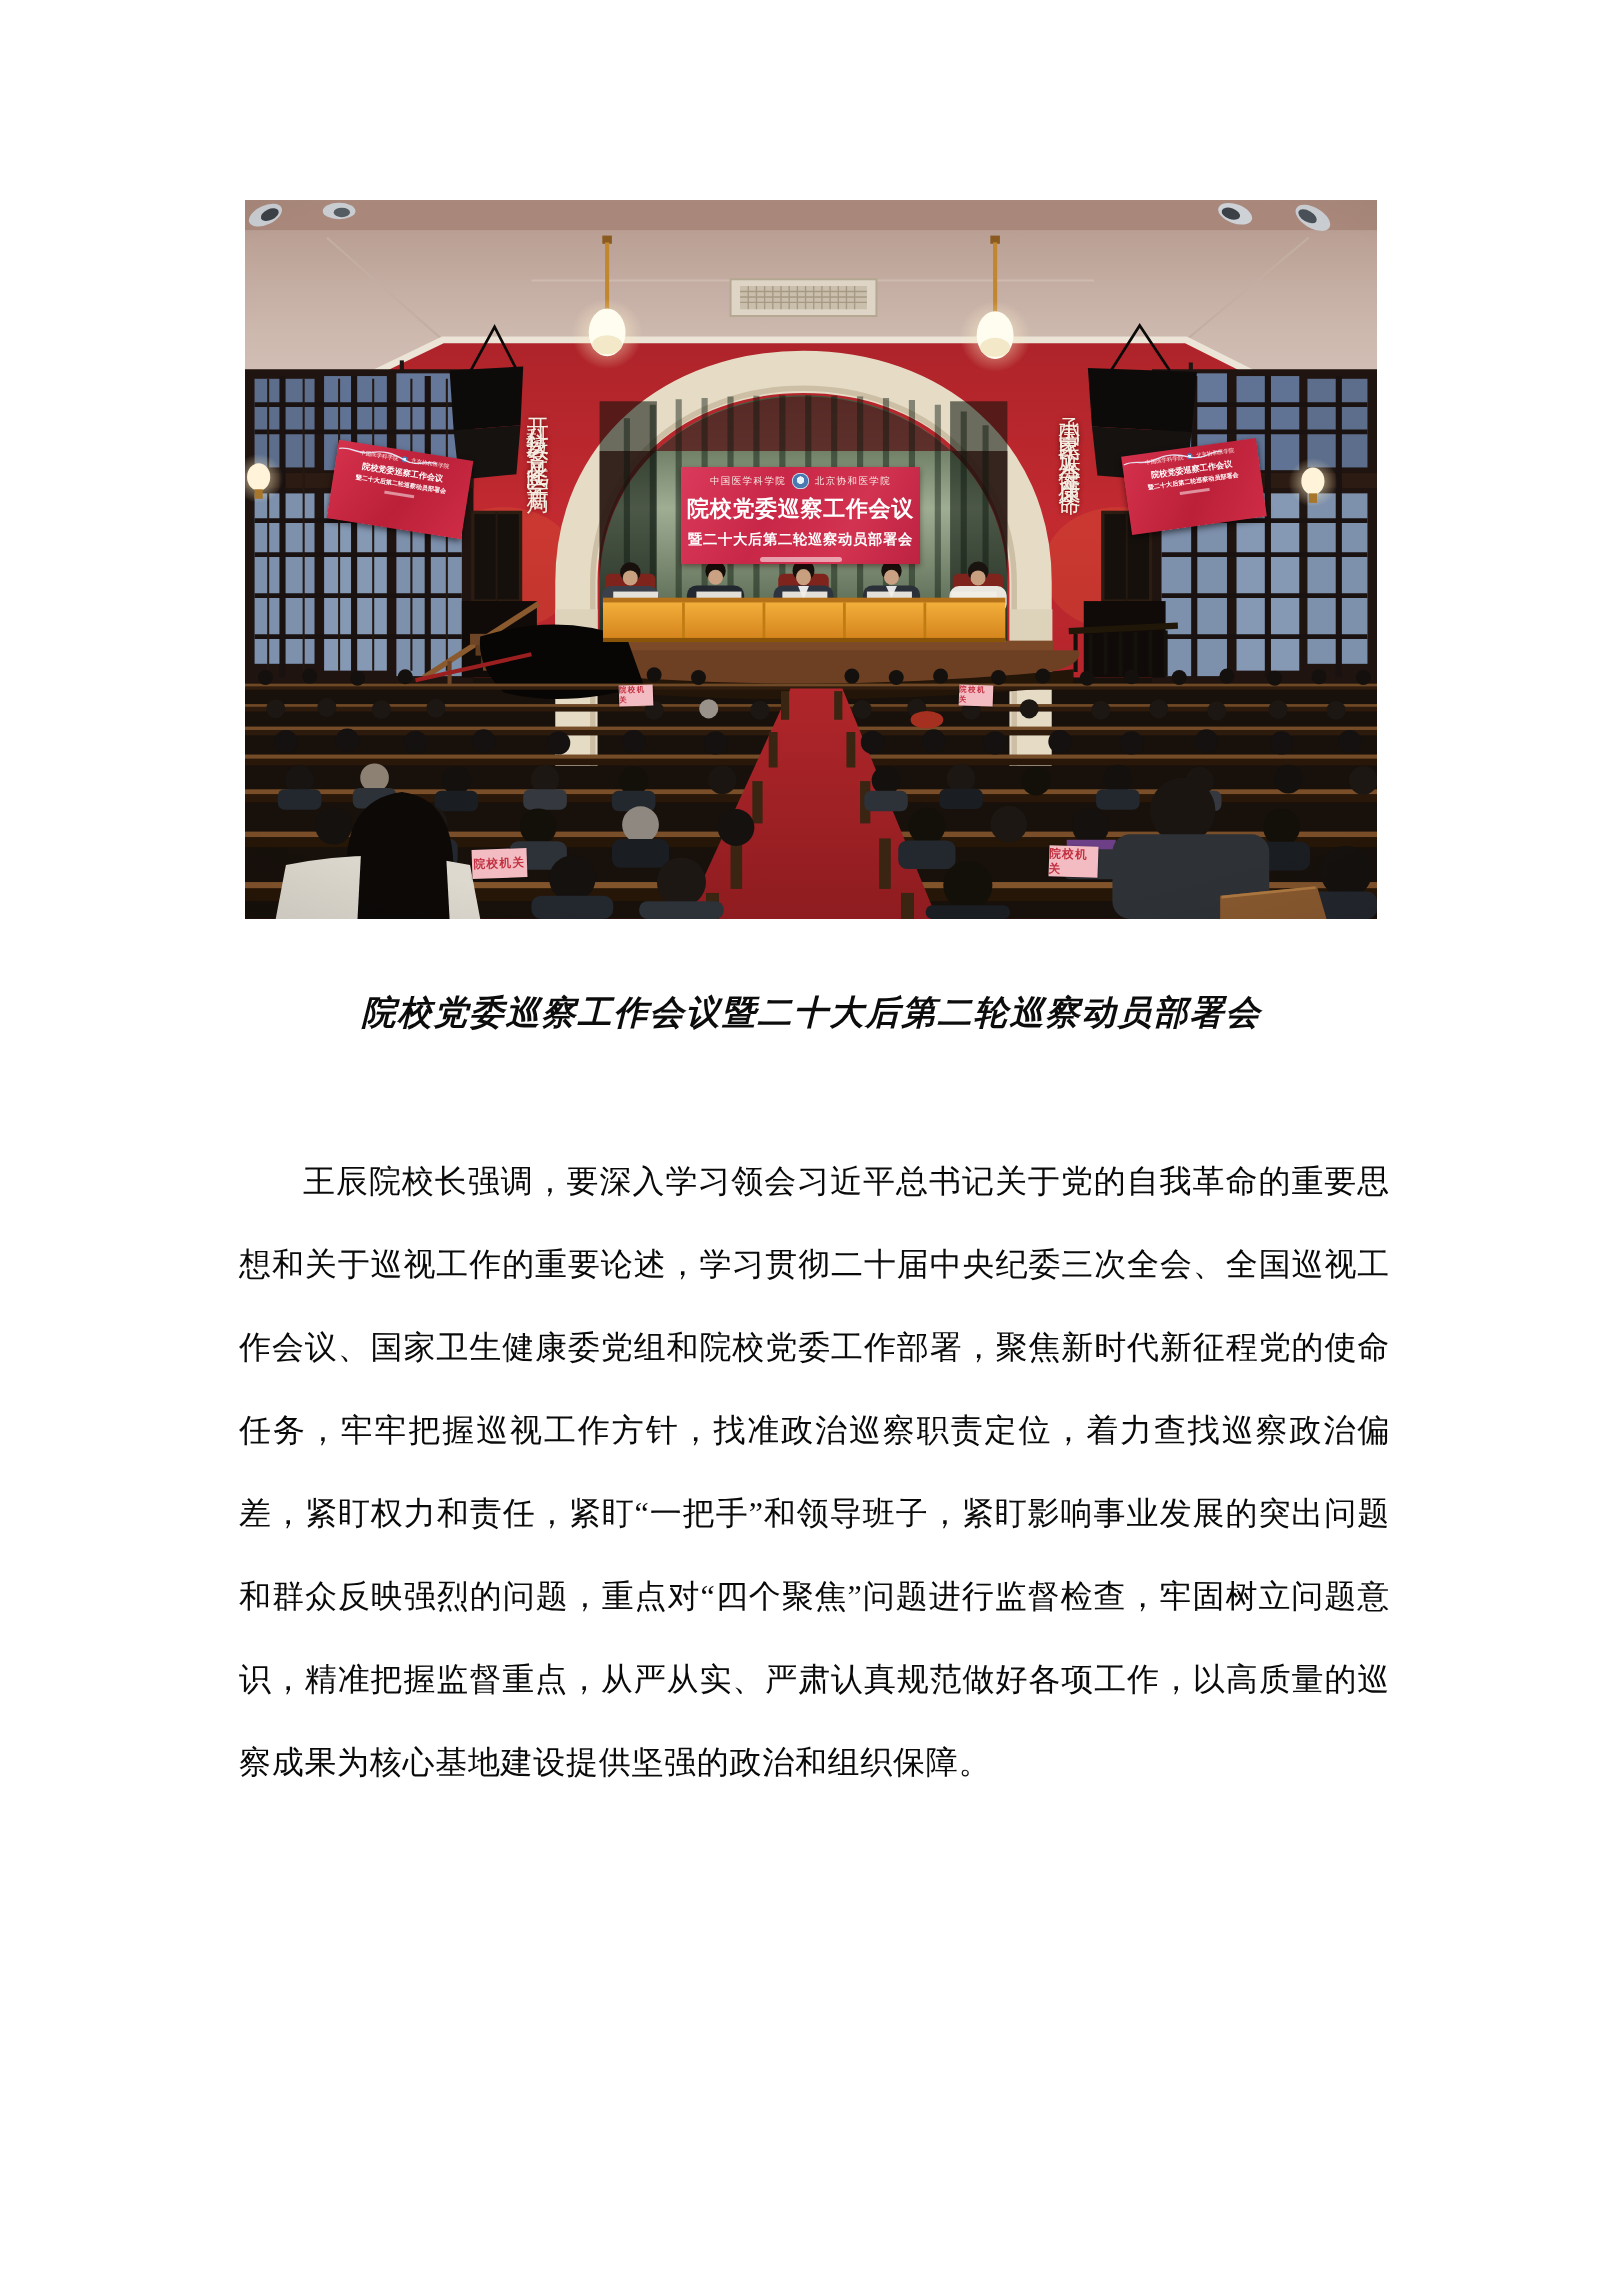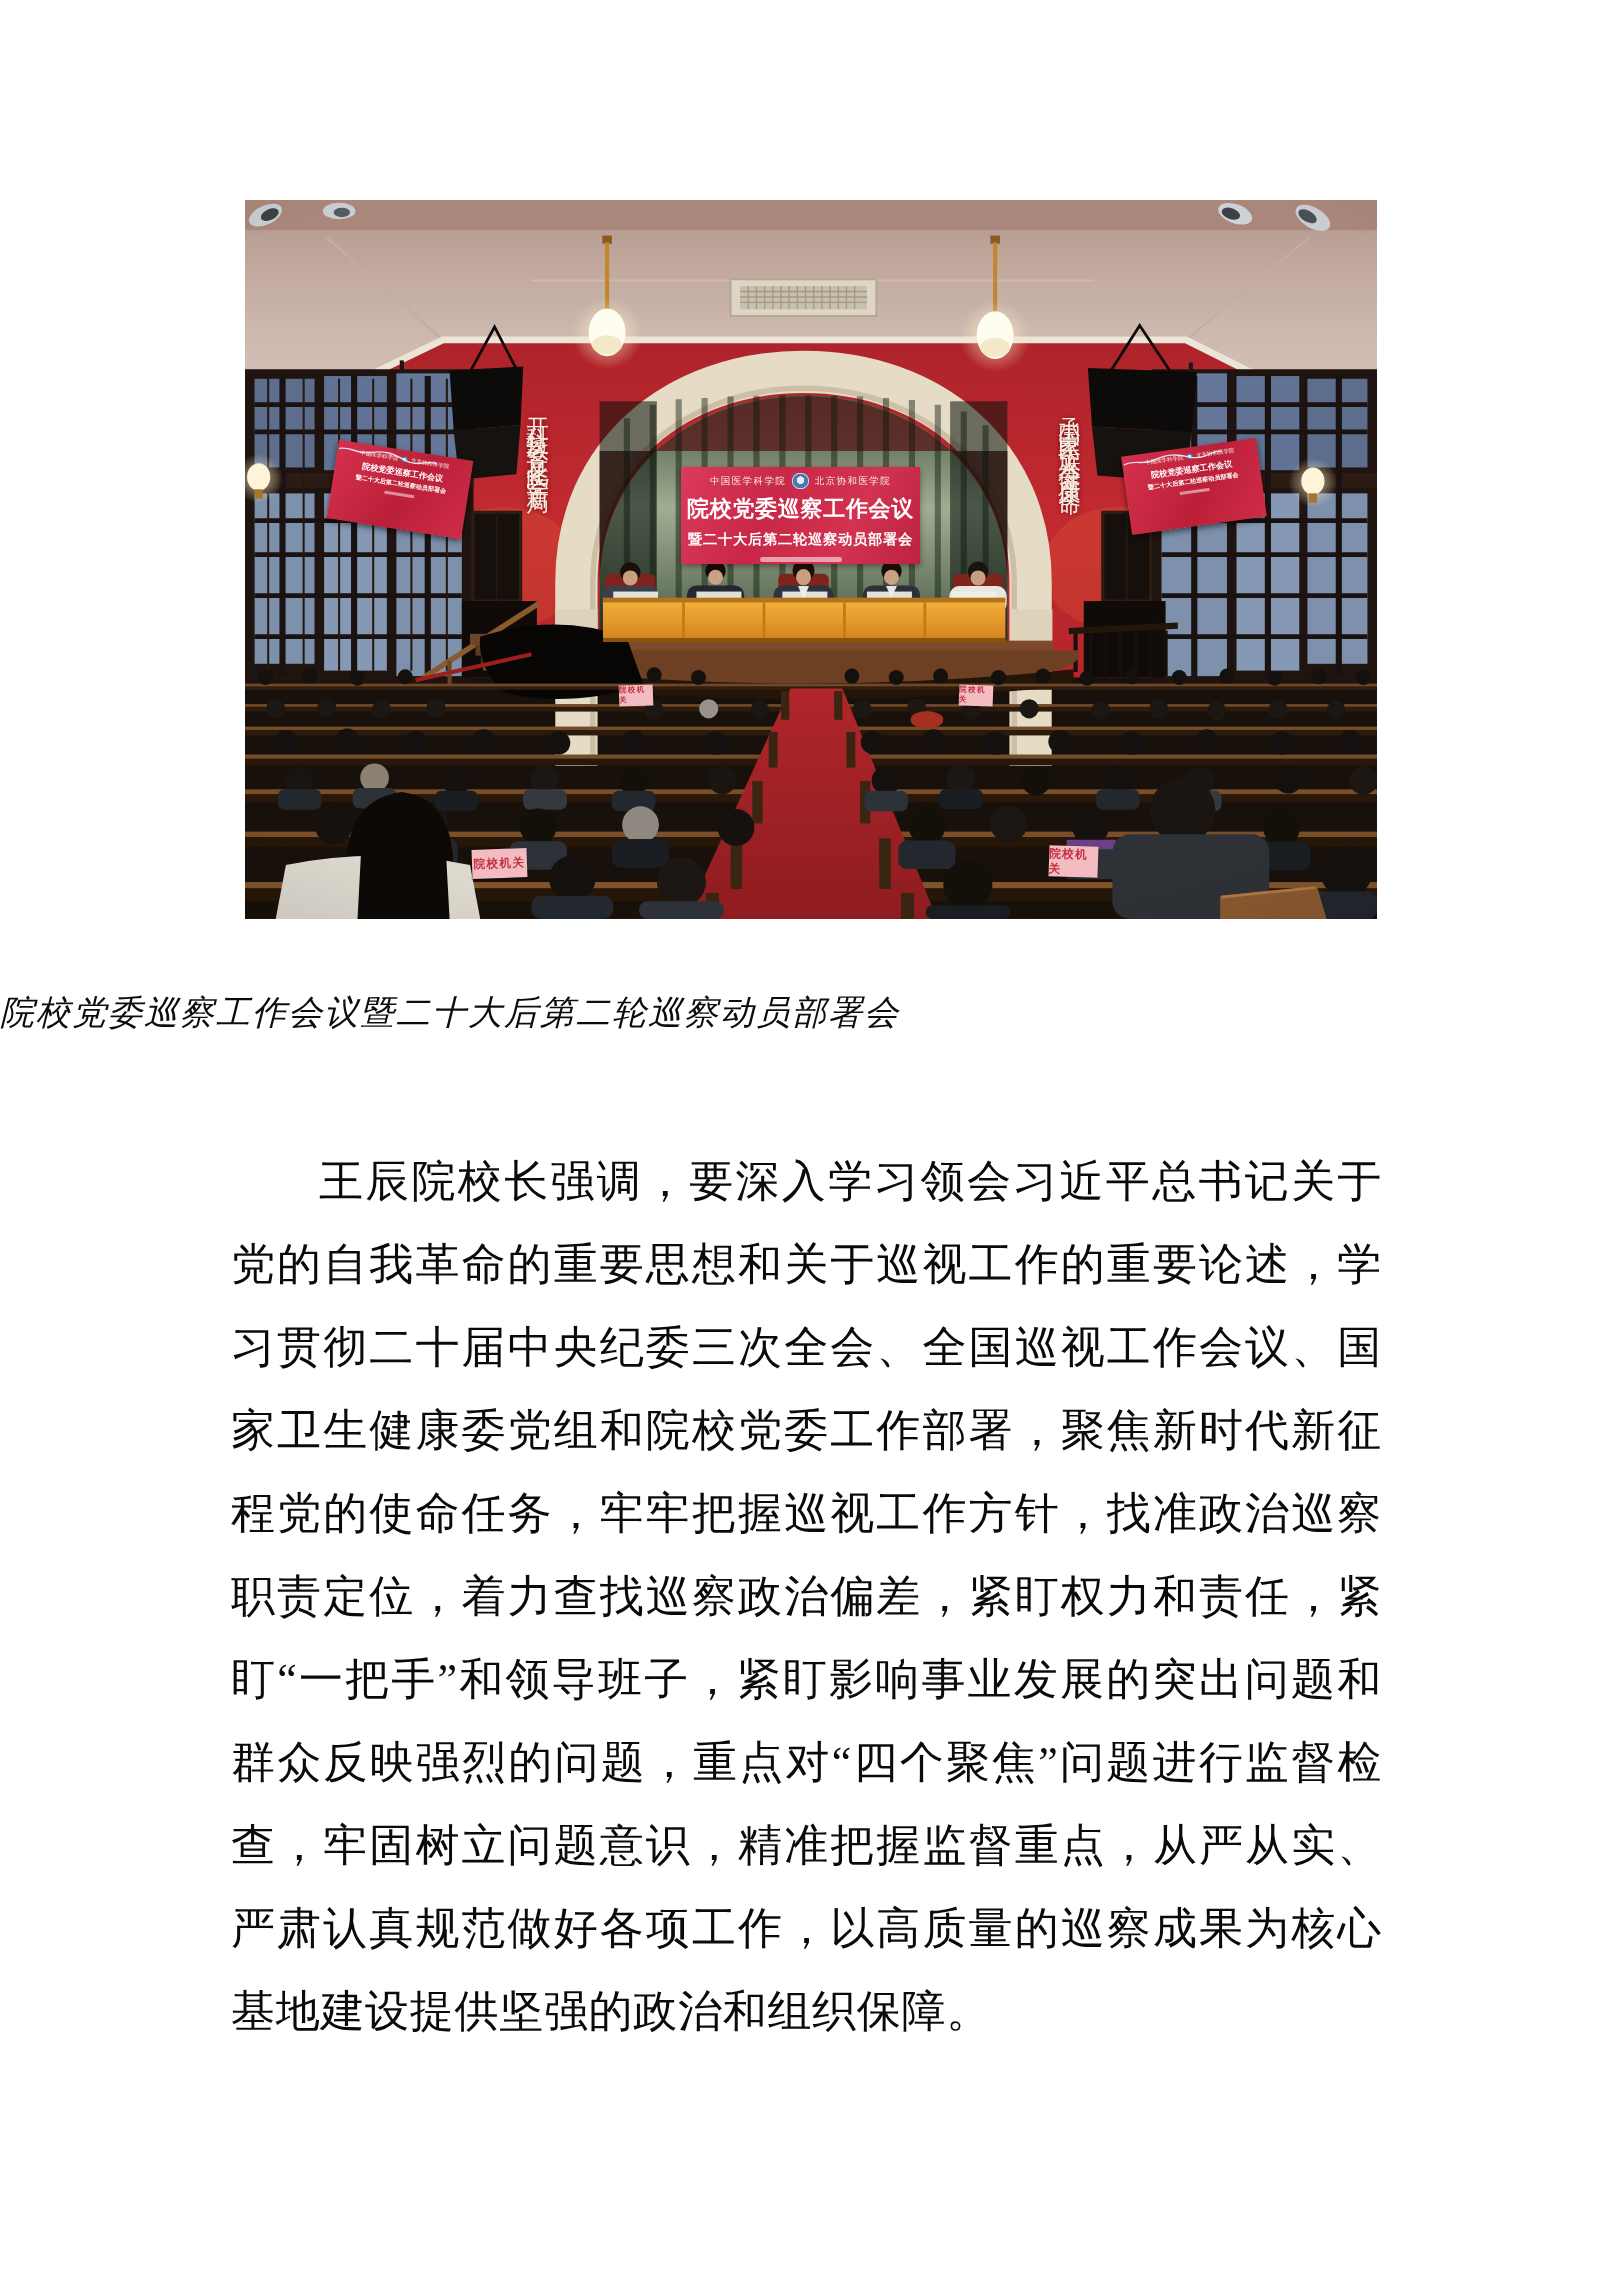--- a/index.html
+++ b/index.html
@@ -63,25 +63,25 @@
   .seat-sign.sm2{left:714px;top:485px;width:34px;height:20.5px;font-size:7.5px;transform:rotate(2deg);}
   .seat-sign.lg1{left:227px;top:649px;width:55px;height:29px;font-size:11.6px;transform:rotate(-2deg);}
   .seat-sign.lg2{left:804px;top:646px;width:49px;height:31px;font-size:11.6px;transform:rotate(2deg);}
   .vignette{
     position:absolute;left:0;top:0;width:1132px;height:719px;pointer-events:none;
     background:radial-gradient(ellipse 120% 95% at 50% 45%, rgba(0,0,0,0) 58%, rgba(0,0,0,.28) 100%);
   }
   
   .caption{
     position:absolute;left:0;top:990px;width:100%;
-    font-size:34px;font-style:italic;color:#0c0c0c;letter-spacing:2px;
+    text-align:center;font-size:34px;font-style:italic;color:#0c0c0c;letter-spacing:2px;font-weight:bold;
   }
   .para{
-    position:absolute;left:231px;top:1140px;width:1151px;
-    font-size:44px;line-height:83px;color:#0a0a0a;
+    position:absolute;left:239px;top:1140px;width:1151px;
+    font-size:32px;line-height:83px;color:#0a0a0a;
     text-align:justify;text-indent:2em;letter-spacing:0.7px;
   }
 </style>
 </head>
 <body>
 
 <div class="page">
 
   <div class="photo">
 

